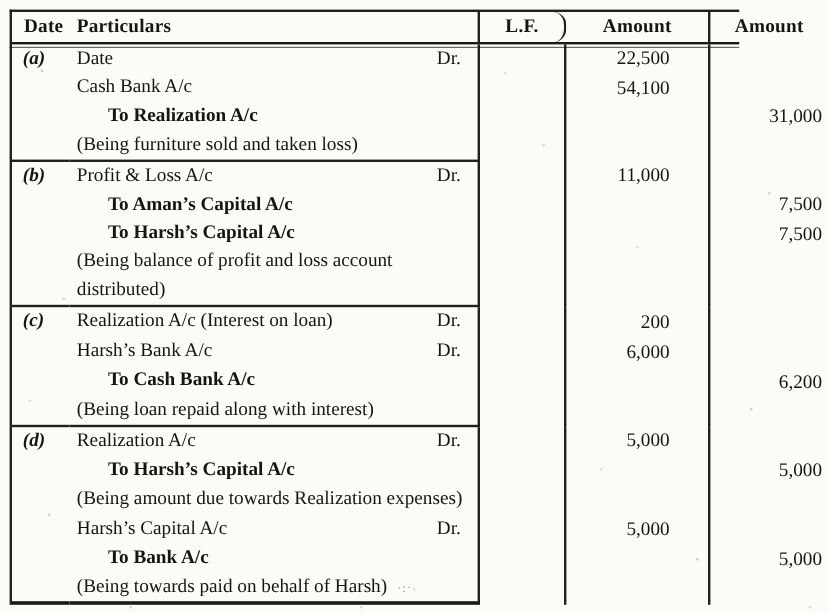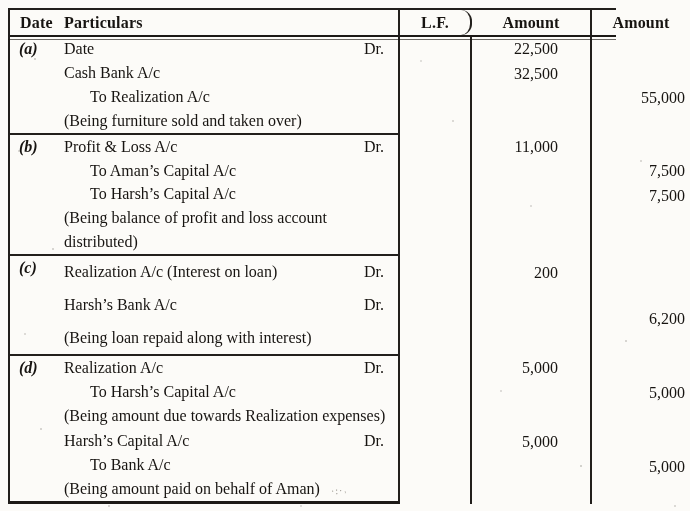--- a/index.html
+++ b/index.html
@@ -51,21 +51,21 @@
   .c-lf   { border-right: 2px solid #221f1c; }
   .c-a1   { border-right: 2px solid #221f1c; }
   .section:not(:last-child) .c-date,
   .section:not(:last-child) .c-part { border-bottom: 2px solid #221f1c; }
   .section:last-child .c-date,
   .section:last-child .c-part { border-bottom: 3px solid #1c1916; }
 
   .line { flex: 1; display: flex; align-items: center; font-size: 16px; }
   .p-line { justify-content: space-between; padding-right: 14px; white-space: nowrap; }
   .ptext { white-space: nowrap; }
-  .ind { padding-left: 26px; }
+  .ind { padding-left: 26px; font-weight: bold; }
   .dr { padding-left: 6px; }
   .a-line { justify-content: flex-end; }
   .c-a1 .a-line { padding-right: 32px; }
   .c-a2 .a-line { padding-right: 5px; }
   .d-letter { font-weight: bold; font-style: italic; font-size: 16px; }
 
   
   .smudge {
     position: absolute; left: 331px; top: 485px;
     font-size: 10px; color: #6f6a62; opacity: .75;
@@ -115,39 +115,39 @@
               <span class="ptext">Date</span>
               <span class="dr">Dr.</span>
             </div>
             <div class="line p-line">
               <span class="ptext">Cash Bank A/c</span>
             </div>
             <div class="line p-line">
               <span class="ptext ind">To Realization A/c</span>
             </div>
             <div class="line p-line">
-              <span class="ptext">(Being furniture sold and taken over)</span>
+              <span class="ptext">(Being furniture sold and taken loss)</span>
             </div>
           </div>
           <div class="c c-lf">
             <div class="line"></div>
             <div class="line"></div>
             <div class="line"></div>
             <div class="line"></div>
           </div>
           <div class="c c-a1">
             <div class="line a-line">22,500</div>
-            <div class="line a-line">32,500</div>
+            <div class="line a-line">54,100</div>
             <div class="line a-line"></div>
             <div class="line a-line"></div>
           </div>
           <div class="c c-a2">
             <div class="line a-line"></div>
             <div class="line a-line"></div>
-            <div class="line a-line">55,000</div>
+            <div class="line a-line">31,000</div>
             <div class="line a-line"></div>
           </div>
         </div>
         <div class="grid-row section" style="height: 121px;">
           <div class="c c-date">
             <div class="line">
               <span class="d-letter">(b)</span>
             </div>
             <div class="line"></div>
             <div class="line"></div>
@@ -206,31 +206,35 @@
           <div class="c c-part">
             <div class="line p-line">
               <span class="ptext">Realization A/c (Interest on loan)</span>
               <span class="dr">Dr.</span>
             </div>
             <div class="line p-line">
               <span class="ptext">Harsh’s Bank A/c</span>
               <span class="dr">Dr.</span>
             </div>
             <div class="line p-line">
+              <span class="ptext ind">To Cash Bank A/c</span>
+            </div>
+            <div class="line p-line">
               <span class="ptext">(Being loan repaid along with interest)</span>
             </div>
           </div>
           <div class="c c-lf">
             <div class="line"></div>
             <div class="line"></div>
             <div class="line"></div>
             <div class="line"></div>
           </div>
           <div class="c c-a1">
             <div class="line a-line">200</div>
+            <div class="line a-line">6,000</div>
             <div class="line a-line"></div>
             <div class="line a-line"></div>
           </div>
           <div class="c c-a2">
             <div class="line a-line"></div>
             <div class="line a-line"></div>
             <div class="line a-line">6,200</div>
             <div class="line a-line"></div>
           </div>
         </div>
@@ -257,21 +261,21 @@
               <span class="ptext">(Being amount due towards Realization expenses)</span>
             </div>
             <div class="line p-line">
               <span class="ptext">Harsh’s Capital A/c</span>
               <span class="dr">Dr.</span>
             </div>
             <div class="line p-line">
               <span class="ptext ind">To Bank A/c</span>
             </div>
             <div class="line p-line">
-              <span class="ptext">(Being amount paid on behalf of Aman)</span>
+              <span class="ptext">(Being towards paid on behalf of Harsh)</span>
             </div>
           </div>
           <div class="c c-lf">
             <div class="line"></div>
             <div class="line"></div>
             <div class="line"></div>
             <div class="line"></div>
             <div class="line"></div>
             <div class="line"></div>
           </div>

